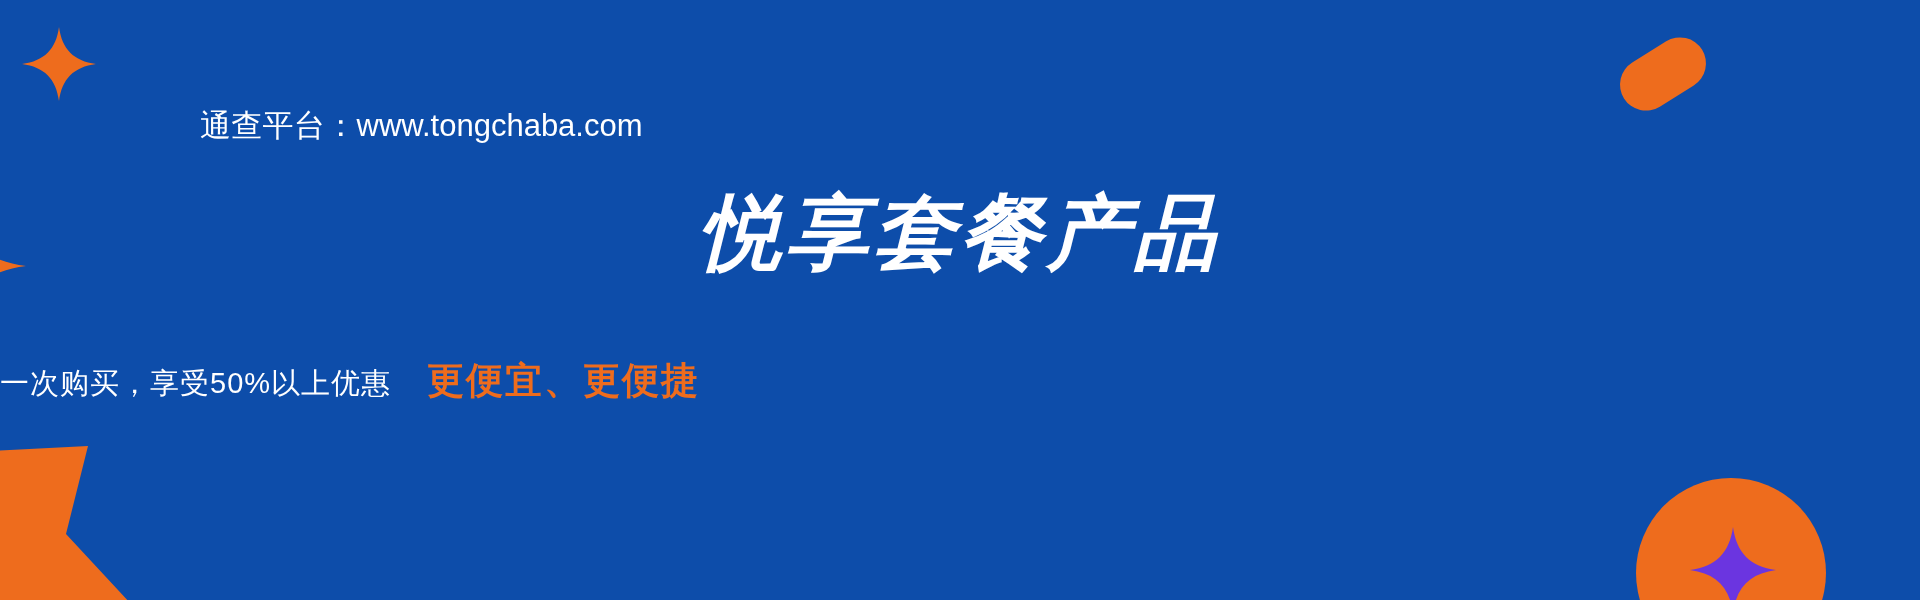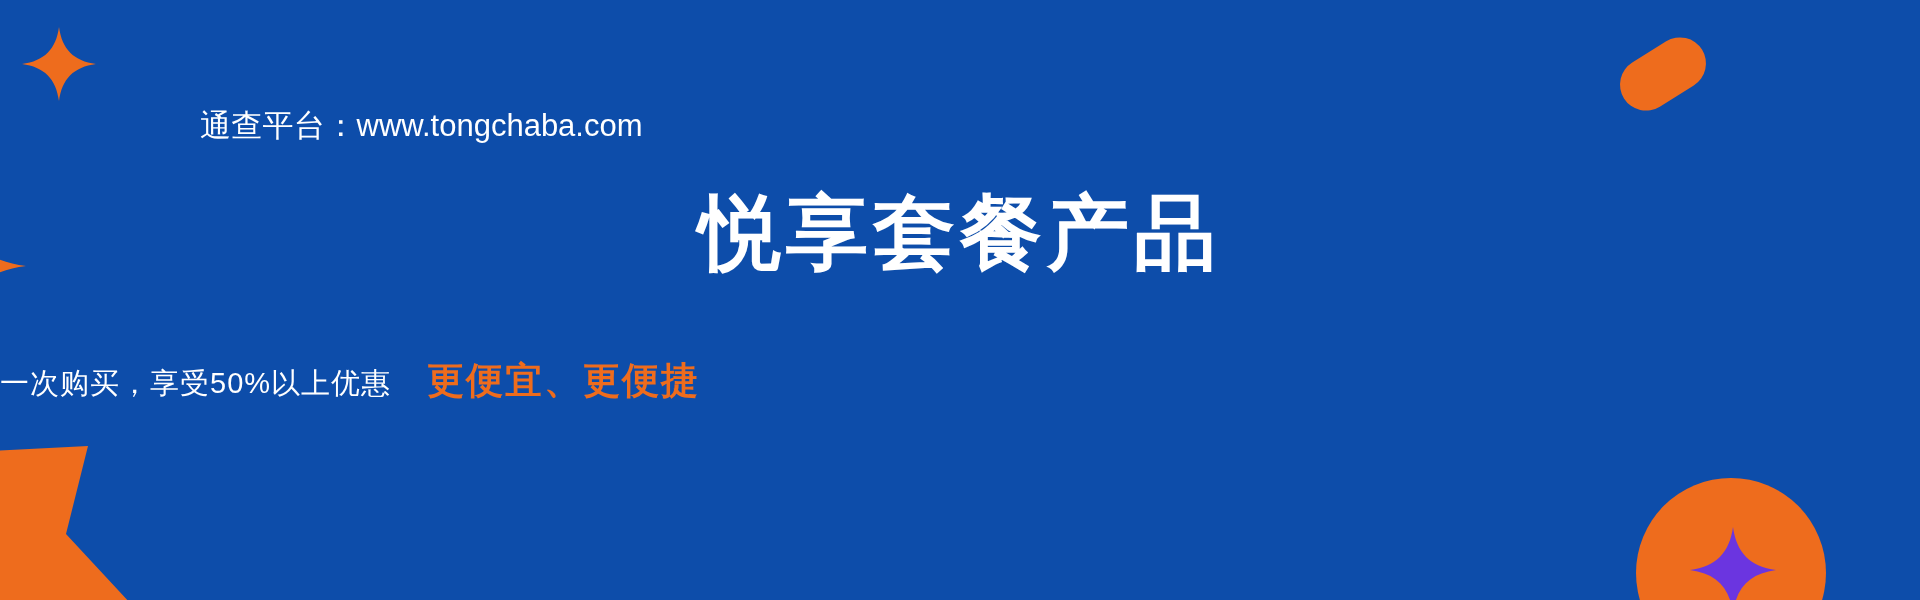--- a/index.html
+++ b/index.html
@@ -76,20 +76,21 @@
     position:absolute;
     left:0; right:0;
     top:190px;
     text-align:center;
     font-size:82px;
     font-weight:bold;
     color:#ffffff;
     letter-spacing:5px;
     line-height:1.05;
     white-space:nowrap;
+    font-style:italic;
   }
 
   #subline {
     position:absolute;
     left:0; right:0;
     top:357px;
     text-align:left;
     white-space:nowrap;
     line-height:1.3;
   }

